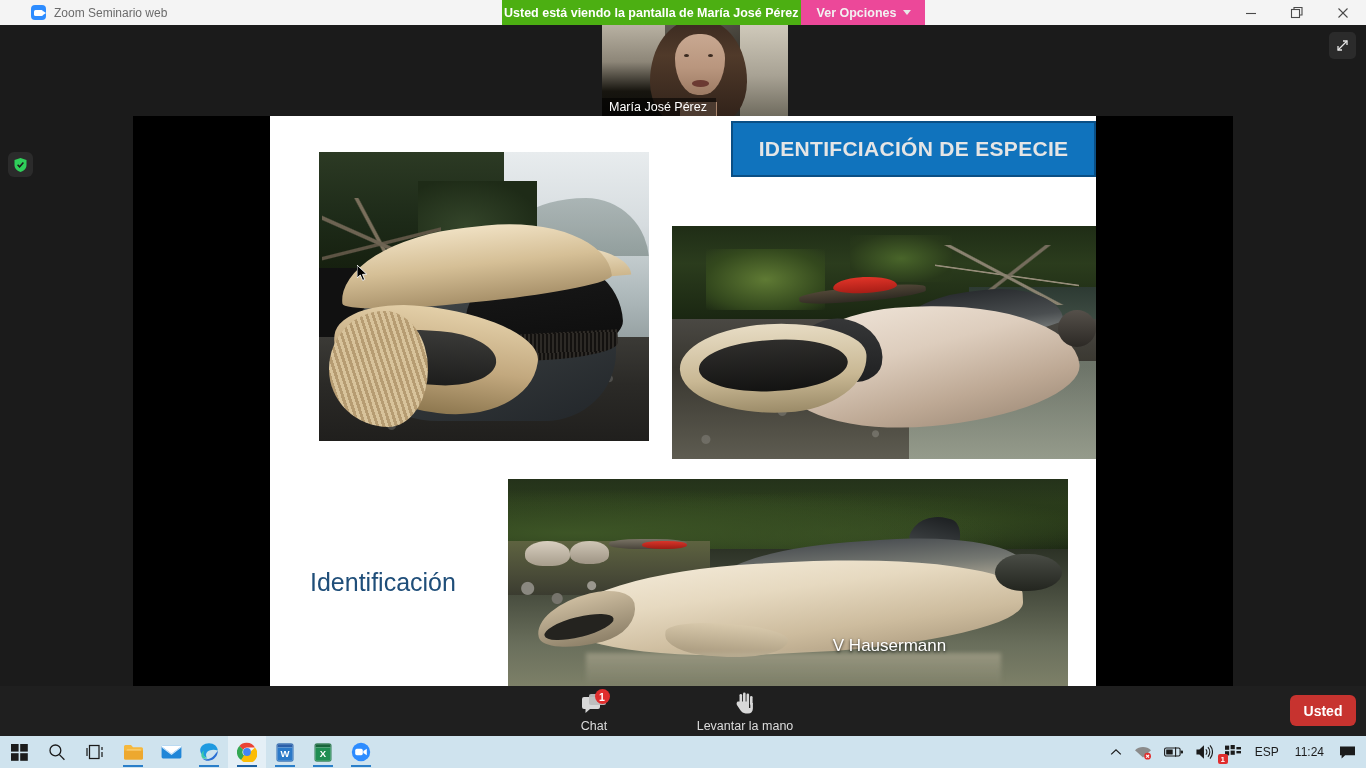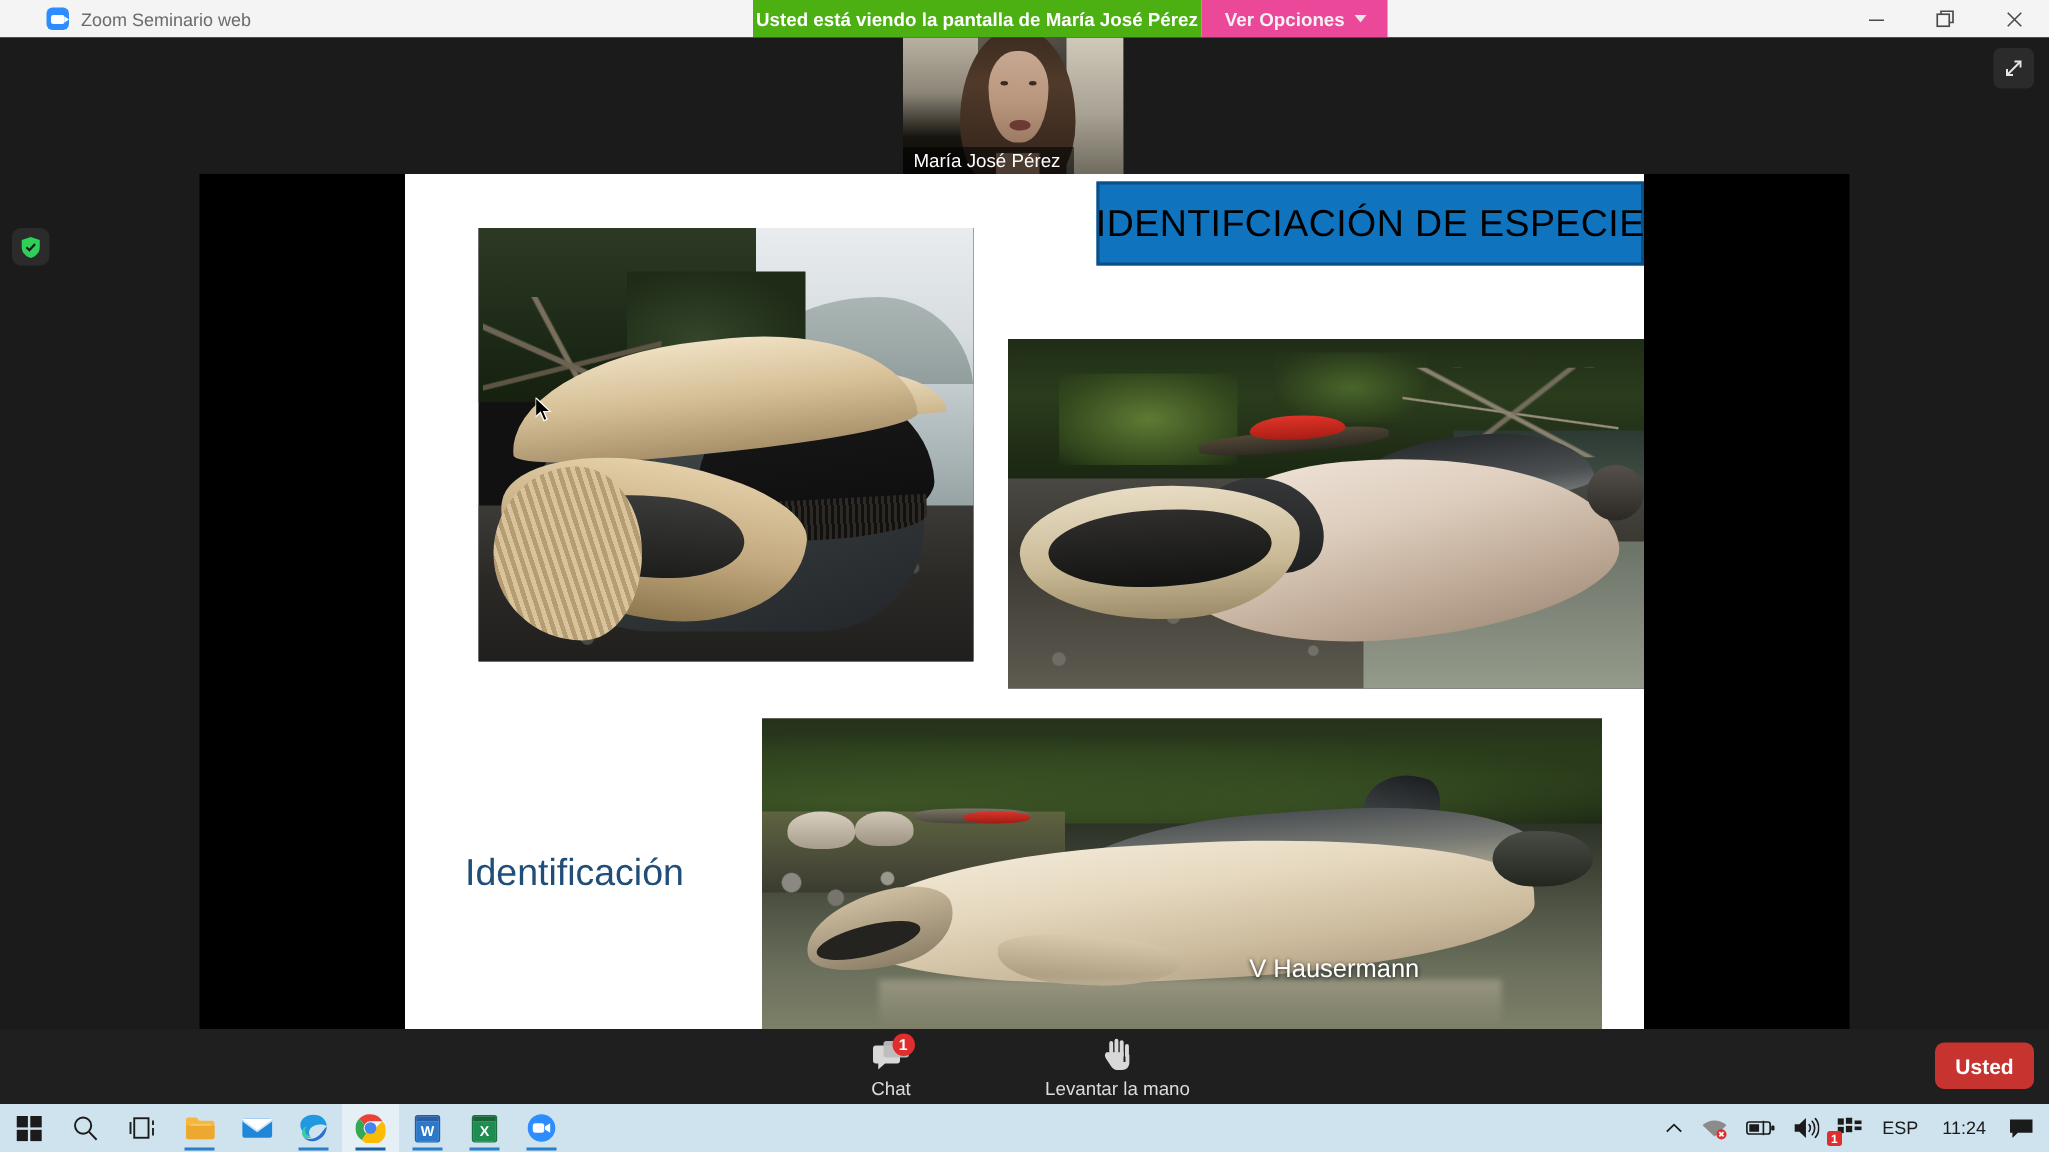--- a/index.html
+++ b/index.html
@@ -64,21 +64,21 @@
   }
 
   
   #fullscreen {
     position:absolute; right:10px; top:7px; width:27px; height:27px;
     background:#2b2b2b; border-radius:5px; display:flex; align-items:center; justify-content:center;
   }
 
   
   #videothumb {
-    position:absolute; left:602px; top:0px; width:147px; height:92px;
+    position:absolute; left:602px; top:0px; width:186px; height:92px;
     overflow:hidden; background:#15803d;
   }
   .vt-bg { position:absolute; inset:0; background:linear-gradient(160deg,#6f6a5e 0%,#3d3a33 45%,#26241f 100%); }
   .vt-wallL { position:absolute; left:0; top:0; width:34%; height:100%;
     background:linear-gradient(180deg,#b8b1a2 0%,#8d8678 40%,#17150f 72%,#0d0c09 100%); }
   .vt-wallR { position:absolute; right:0; top:0; width:26%; height:100%;
     background:linear-gradient(180deg,#cfc9ba 0%,#a8a294 55%,#6e6a5d 100%); }
   .vt-hair { position:absolute; left:26%; top:-6%; width:52%; height:112%;
     background:linear-gradient(180deg,#3a2a20 0%,#503a2a 35%,#2e2018 100%);
     border-radius:48% 48% 30% 30%/60% 60% 40% 40%; }
@@ -104,21 +104,21 @@
     position:absolute; left:137px; top:0px; width:826px; height:570px; background:#fff;
     overflow:hidden;
   }
 
   #slide-title {
     position:absolute; left:461px; top:5px; width:365px; height:56px;
     background:#1073bd; border:2px solid #0a4f85;
     display:flex; align-items:center; justify-content:center;
   }
   #slide-title span {
-    color:#000000; font-size:25px; font-weight:normal; letter-spacing:.3px; white-space:nowrap;
+    color:#e5e5e5; font-size:21px; font-weight:bold; letter-spacing:.3px; white-space:nowrap;
   }
 
   #slide-body {
     position:absolute; left:40px; top:450px; width:210px;
     color:#1f4e79; font-size:25px; line-height:1.35;
   }
 
   .photo { position:absolute; overflow:hidden; background:#111; }
   #photo1 { left:49px; top:36px; width:330px; height:289px; }
   #photo2 { left:402px; top:110px; width:424px; height:233px; }

